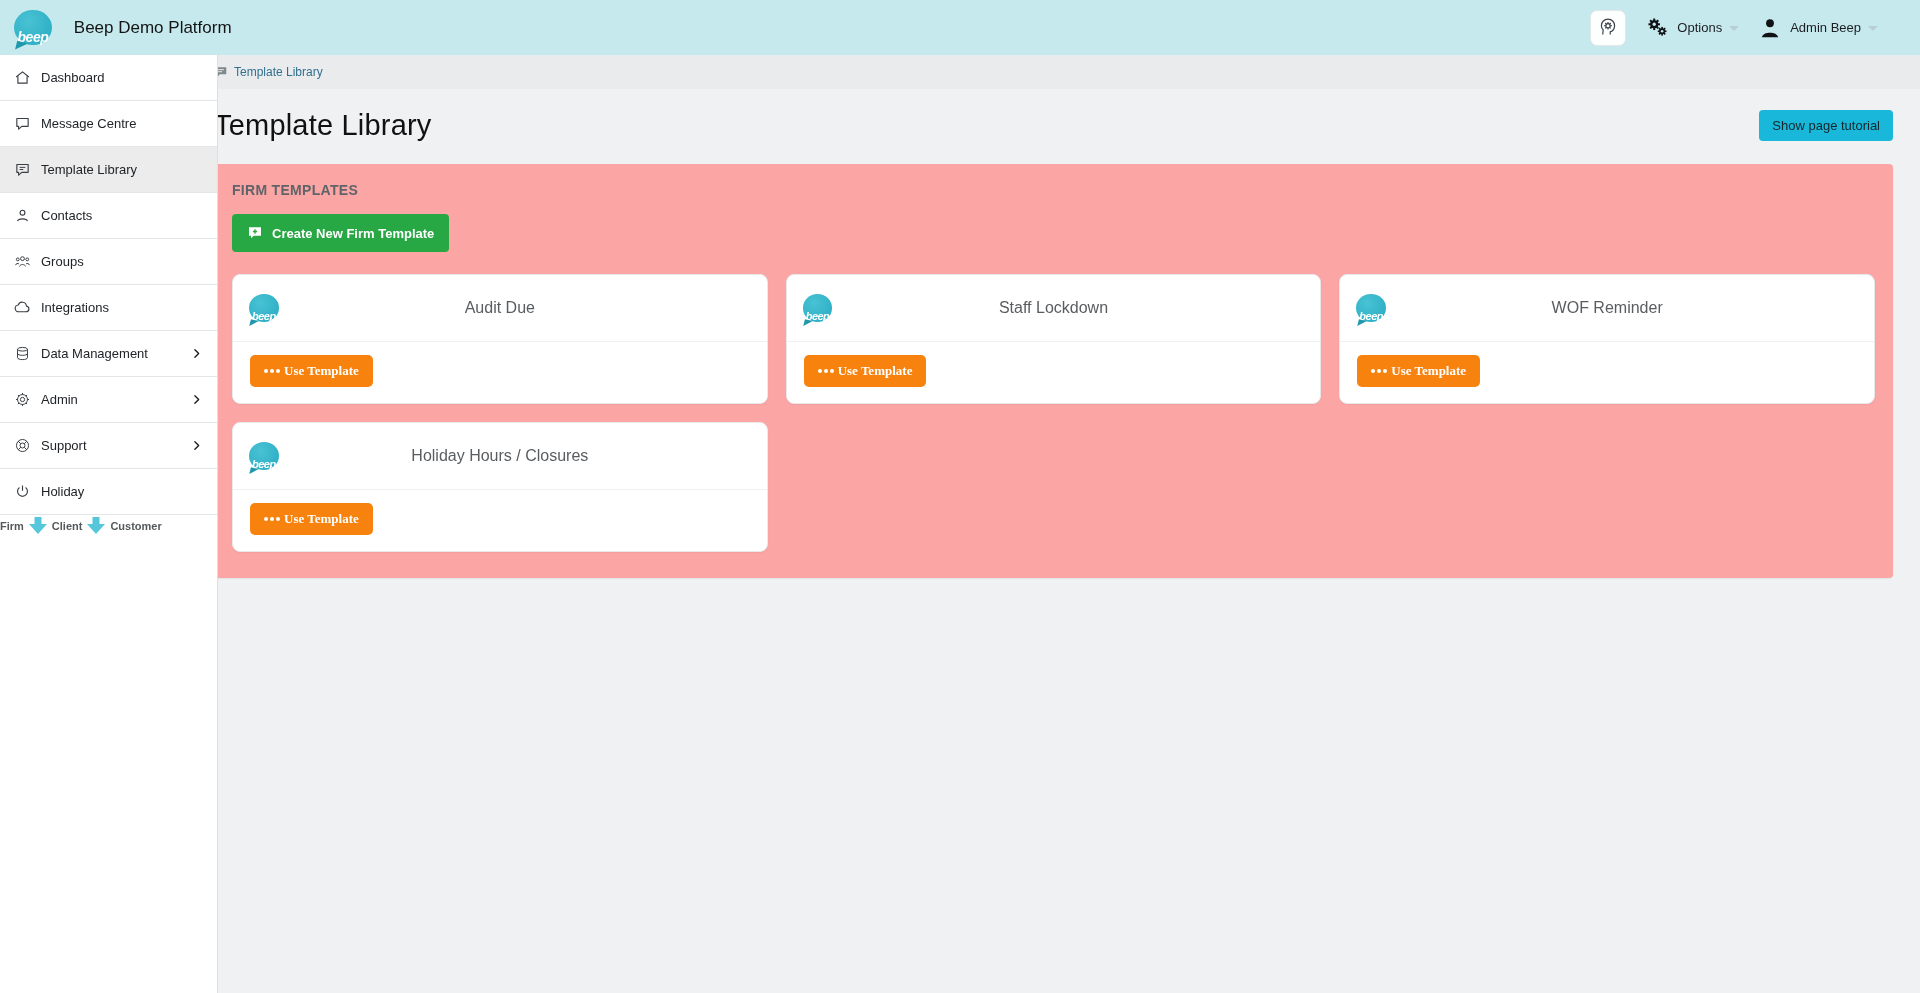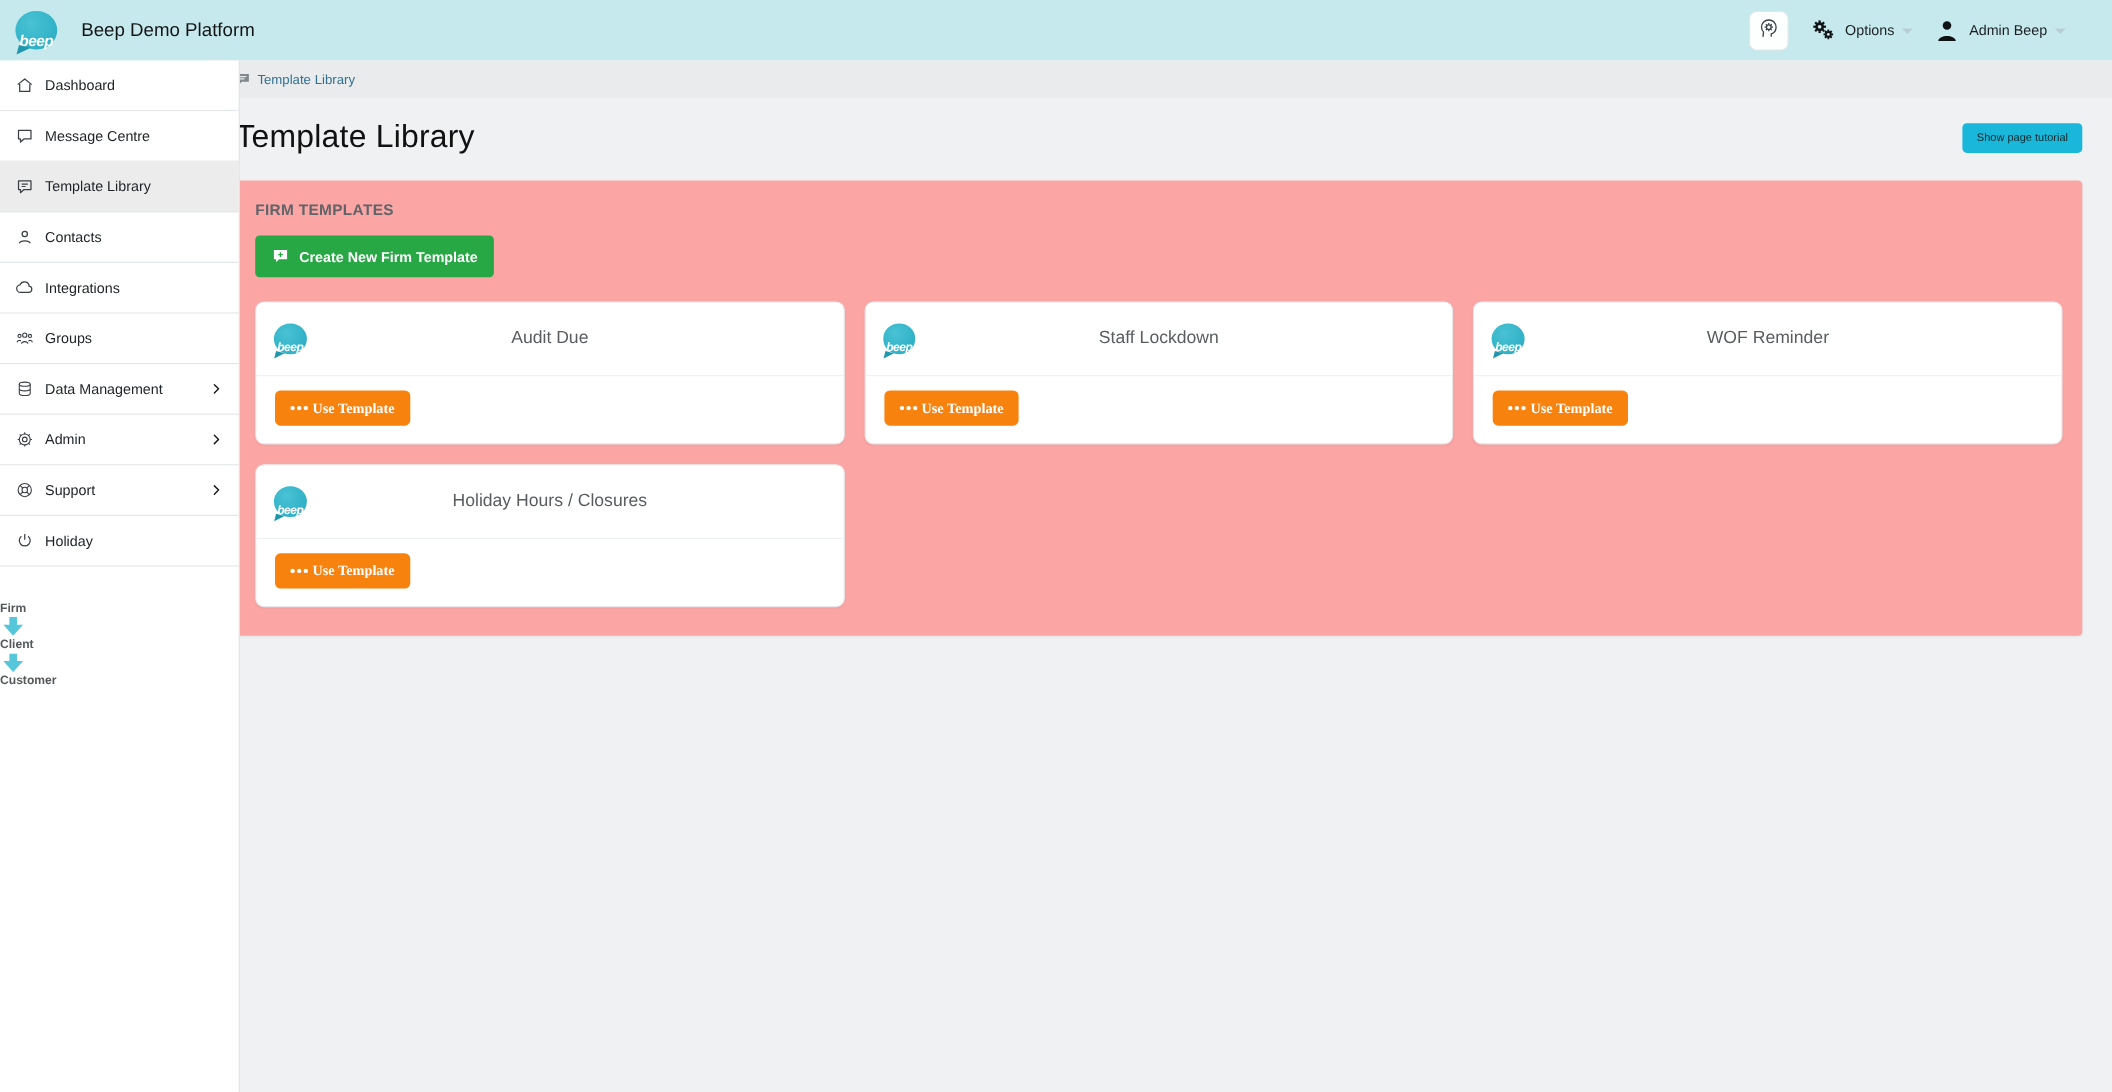--- a/index.html
+++ b/index.html
@@ -30,34 +30,34 @@
   .sidebar { position:absolute; top:55px; left:0; bottom:0; width:218px; background:#fff;
     border-right:1px solid #dde0e2; }
   .side-item { height:46px; display:flex; align-items:center; gap:10px; padding:0 14px;
     border-bottom:1px solid #e3e6e8; font-size:13px; color:#212529; cursor:pointer; }
   .side-item.active { background:#ececec; }
   .side-item .s-icon { width:17px; height:17px; color:#3a3f44; flex:0 0 auto; }
   .side-item .s-icon svg { width:17px; height:17px; display:block; }
   .side-item .chev { margin-left:auto; width:13px; height:13px; color:#16181a; }
   .side-item .chev svg { width:13px; height:13px; display:block; }
 
-  .hierarchy { margin-top:32px; display:flex; flex-direction:column; align-items:flex-start; gap:2px; }
+  .hierarchy { margin-top:2px; display:flex; align-items:center; gap:2px; }
   .hier-label { font-size:11px; font-weight:bold; color:#55595c; }
   .hier-arrow svg { width:24px; height:17px; display:block; }
 
   
   .content { margin-left:188px; height:938px; background:#eff1f3; }
   .crumbbar { height:34px; background:#e9ebed; display:flex; align-items:center; padding:0 26px; gap:6px; }
   .crumbbar .c-icon svg { width:14px; height:14px; display:block; }
   .crumb-link { font-size:12px; color:#31708f; cursor:pointer; }
 
   .page-head { display:flex; align-items:center; justify-content:space-between; padding:20px 27px 22px 26px; }
   .page-title { font-size:29px; font-weight:500; color:#111; letter-spacing:0.2px; }
   .btn-tutorial { background:#19b7d9; border:none; border-radius:4px; padding:8px 13px;
-    font-size:10px; color:#14272c; font-family:inherit; cursor:pointer; }
+    font-size:13px; color:#14272c; font-family:inherit; cursor:pointer; }
 
   .panel { margin:0 27px 0 26px; background:#fca5a5; border-radius:4px;
     box-shadow:0 1px 2px rgba(0,0,0,0.06); padding:18px 18px 26px 18px; }
   .panel-heading { font-size:14px; font-weight:bold; color:#5f6468; letter-spacing:0.3px; }
   .btn-create { margin-top:16px; display:inline-flex; align-items:center; gap:9px; background:#28a745;
     border:none; border-radius:4px; padding:11px 15px; color:#fff; font-size:13px; font-weight:bold;
     font-family:inherit; cursor:pointer; }
   .btn-create .b-icon svg { width:16px; height:16px; display:block; }
 
   .cards-grid { margin-top:22px; display:grid; grid-template-columns:repeat(3, 1fr); gap:18px; }
@@ -170,37 +170,37 @@
           <svg viewBox="0 0 24 24" fill="none" stroke="currentColor" stroke-width="1.6">
             <circle cx="12" cy="8" r="3.4"></circle>
             <path d="M5 20c1.2-4.3 12.8-4.3 14 0"></path>
           </svg>
         </span>
     <span class="s-label">Contacts</span>
 
   </div>
       <div class="side-item">
     <span class="s-icon">
-          <svg viewBox="0 0 24 24" fill="none" stroke="currentColor" stroke-width="1.6">
-            <path d="M7 18h10a4 4 0 0 0 .6-7.96A6 6 0 0 0 6 8.4 4.2 4.2 0 0 0 7 18z"></path>
-          </svg>
-        </span>
-    <span class="s-label">Integrations</span>
-
-  </div>
-      <div class="side-item">
-    <span class="s-icon">
           <svg viewBox="0 0 24 24" fill="none" stroke="currentColor" stroke-width="1.4">
             <circle cx="12" cy="8" r="2.7"></circle>
             <circle cx="5.3" cy="9" r="2"></circle>
             <circle cx="18.7" cy="9" r="2"></circle>
             <path d="M7.8 19c.7-3.6 7.7-3.6 8.4 0M2.2 17.2c.5-2.5 3.4-3 4.9-1.7M21.8 17.2c-.5-2.5-3.4-3-4.9-1.7"></path>
           </svg>
         </span>
     <span class="s-label">Groups</span>
+
+  </div>
+      <div class="side-item">
+    <span class="s-icon">
+          <svg viewBox="0 0 24 24" fill="none" stroke="currentColor" stroke-width="1.6">
+            <path d="M7 18h10a4 4 0 0 0 .6-7.96A6 6 0 0 0 6 8.4 4.2 4.2 0 0 0 7 18z"></path>
+          </svg>
+        </span>
+    <span class="s-label">Integrations</span>
 
   </div>
       <div class="side-item">
     <span class="s-icon">
           <svg viewBox="0 0 24 24" fill="none" stroke="currentColor" stroke-width="1.4">
             <ellipse cx="12" cy="6" rx="7" ry="2.6"></ellipse>
             <path d="M5 6v12c0 1.5 3.1 2.6 7 2.6s7-1.1 7-2.6V6M5 12c0 1.5 3.1 2.6 7 2.6s7-1.1 7-2.6"></path>
           </svg>
         </span>
     <span class="s-label">Data Management</span>

